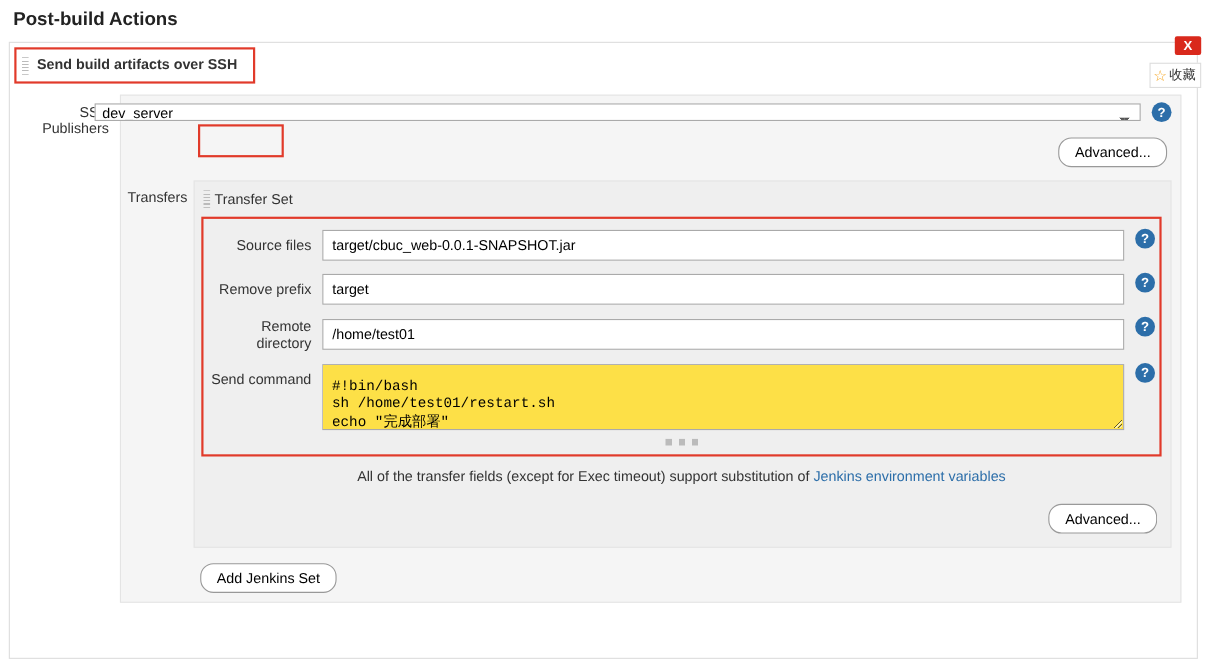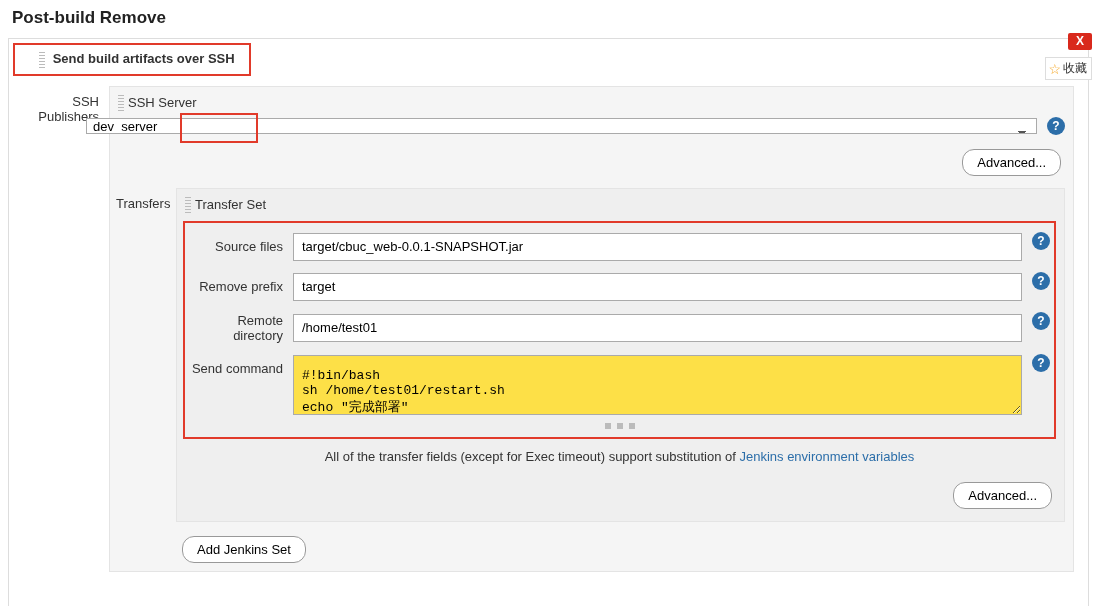--- a/index.html
+++ b/index.html
@@ -31,21 +31,21 @@
   .drag-handle {
     width: 6px;
     background-image: repeating-linear-gradient(#bbb 0 1px, transparent 1px 3px);
     display: inline-block;
     height: 16px;
     vertical-align: middle;
     margin-right: 4px;
   }
   .section-title {
     display: inline-block;
-    padding: 6px 14px 6px 24px;
+    padding: 6px 14px 6px 5px;
     font-weight: bold;
     color: #333;
     border: 2px solid #e13a2a;
     margin: 4px 0 0 4px;
     background: #fff;
   }
   .close-badge {
     position: absolute;
     top: -6px;
     right: -4px;
@@ -253,21 +253,21 @@
     margin-top: 24px;
   }
   .add-transfer-row {
     padding: 14px 0 0 6px;
   }
 </style>
 </head>
 <body>
 
 <div class="page">
-  <div class="page-title">Post-build Remove</div>
+  <div class="page-title">Post-build Actions</div>
 
   <div class="outer-block">
 
     <div class="close-badge">X</div>
     <div class="favorite-badge">
       <span class="star-icon">☆</span>
       <span>收藏</span>
     </div>
 
     <div>
@@ -275,24 +275,20 @@
         <span class="drag-handle"></span>
         <span>Send build artifacts over SSH</span>
       </span>
     </div>
 
     <div class="publishers-block">
       <div class="lbl lbl-wide">SSH Publishers</div>
 
       <div class="content-col">
         <div class="ssh-server-block">
-          <div class="ssh-server-header">
-            <span class="drag-handle"></span>
-            <span>SSH Server</span>
-          </div>
 
           <div class="name-row">
             <div class="name-label">Name</div>
             <div class="name-select-wrap">
 
               <select class="name-select" style="margin-left:-90px;">
                 <option>dev_server</option>
               </select>
             </div>
             <span class="help-icon">?</span>

